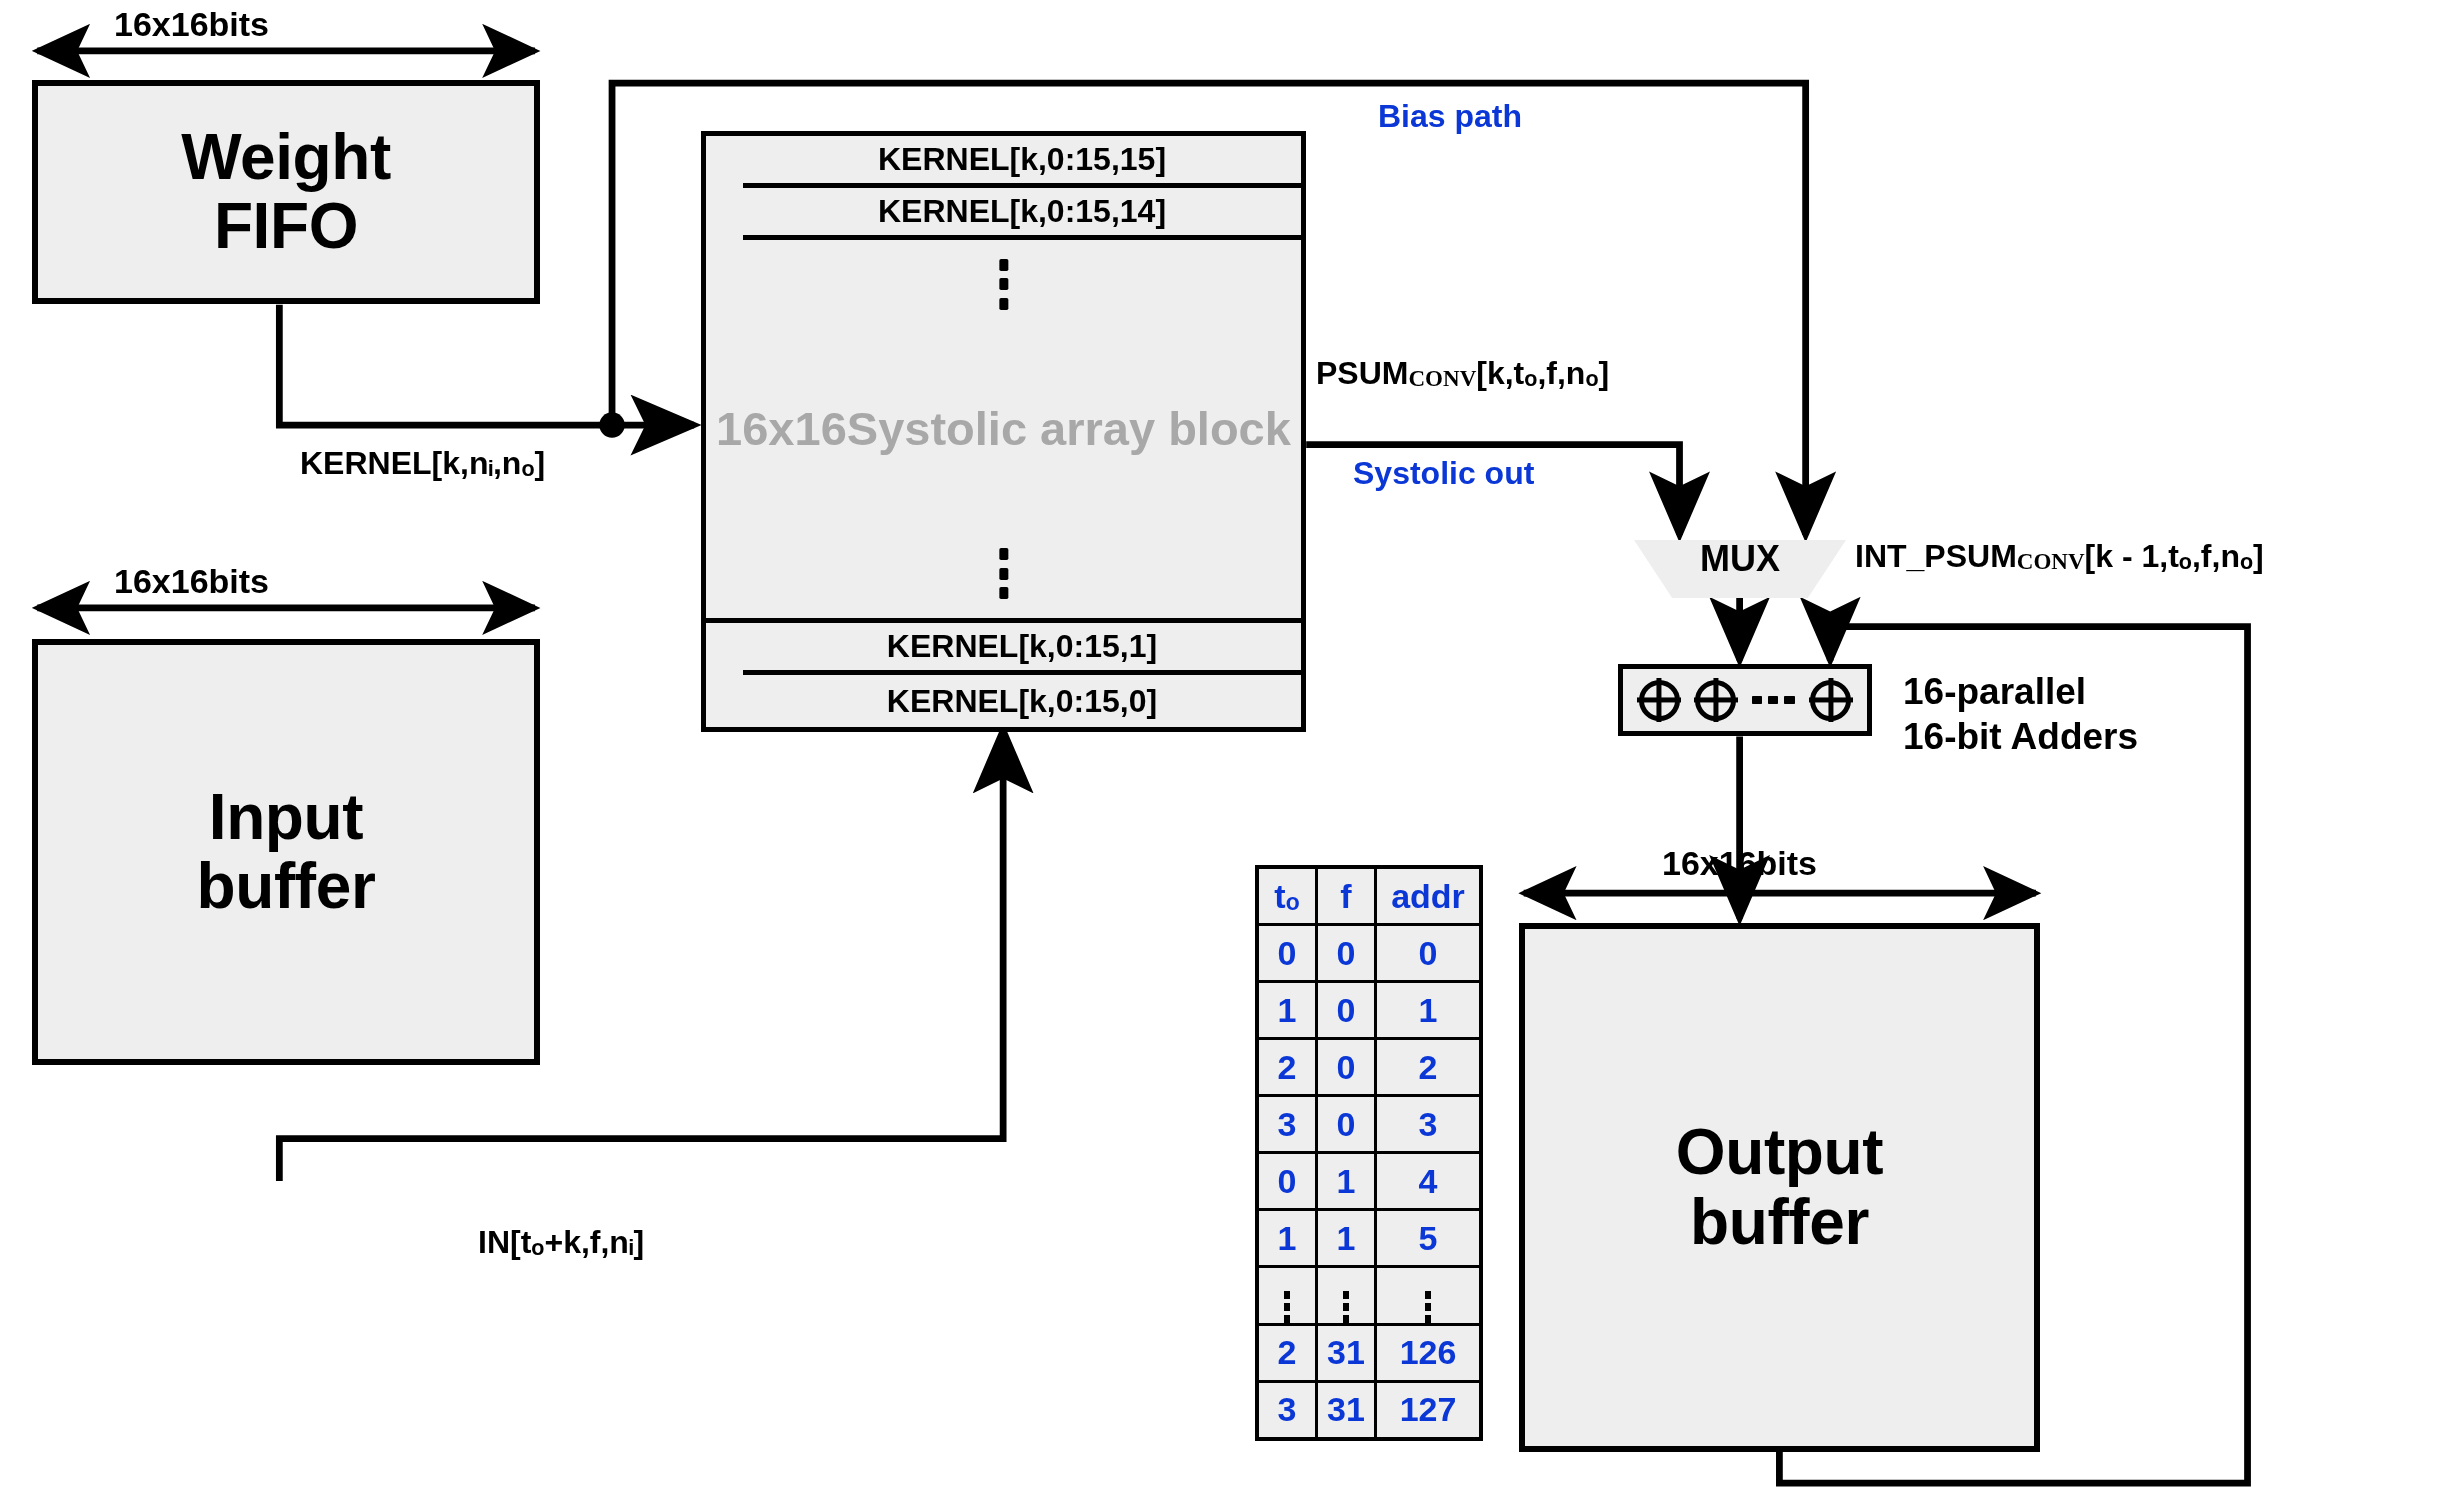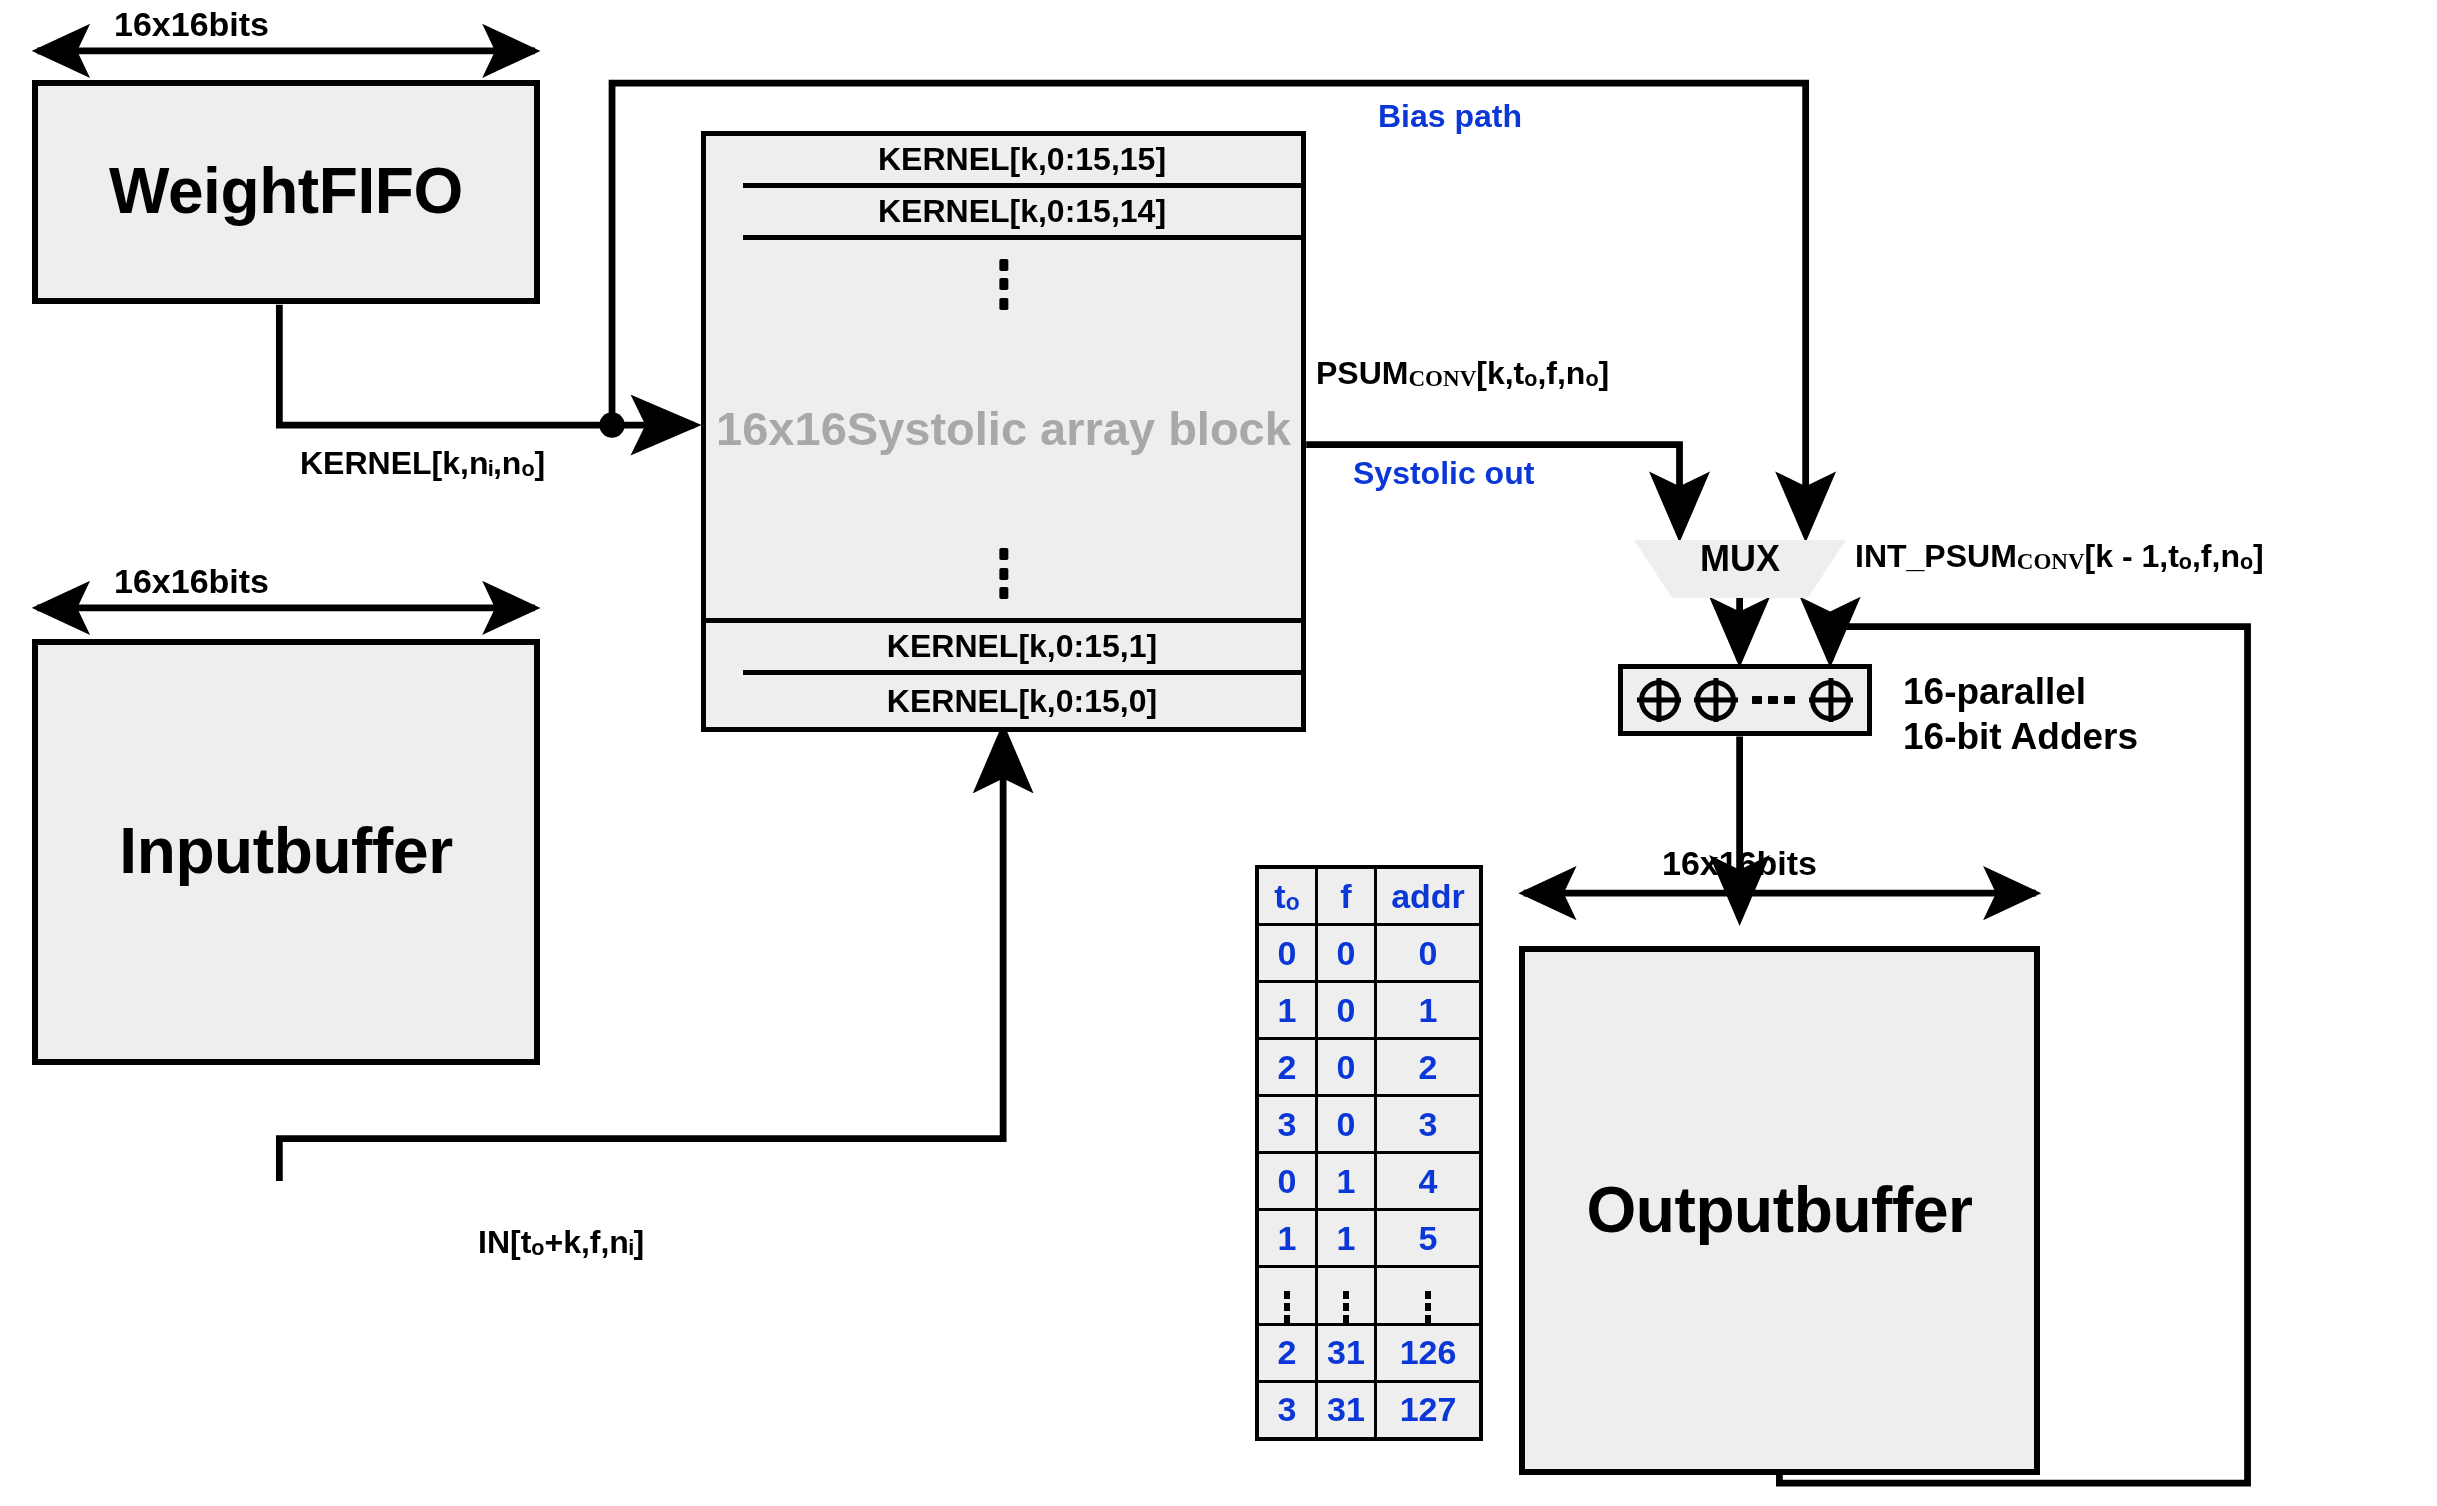--- a/index.html
+++ b/index.html
@@ -26,21 +26,21 @@
     width: 2438px;
     height: 1507px;
     pointer-events: none;
   }
   .box {
     position: absolute;
     background: #eeeeee;
     border: 6px solid #000000;
     box-sizing: border-box;
     display: flex;
-    flex-direction: row;
+    flex-direction: column;
     align-items: center;
     justify-content: center;
     text-align: center;
     color: #000000;
     font-weight: bold;
   }
   .big-label {
     font-size: 64px;
     line-height: 1.08;
     font-weight: bold;
@@ -51,21 +51,21 @@
     left: 32px; top: 80px;
     width: 508px; height: 224px;
   }
   
   #input-buffer {
     left: 32px; top: 639px;
     width: 508px; height: 426px;
   }
   
   #output-buffer {
-    left: 1519px; top: 946px;
+    left: 1519px; top: 923px;
     width: 521px; height: 529px;
   }
   
   #systolic-block {
     left: 701px; top: 131px;
     width: 605px; height: 601px;
     background: #eeeeee;
     border: 5.1px solid #000000;
     box-sizing: border-box;
     position: absolute;

